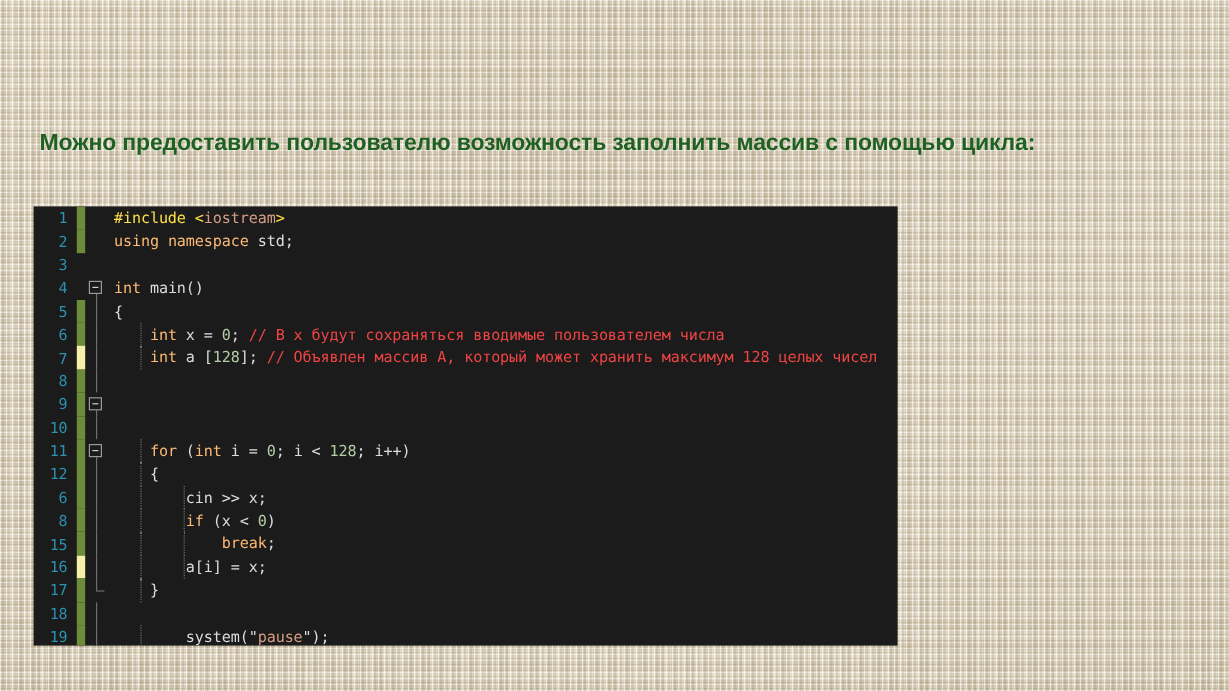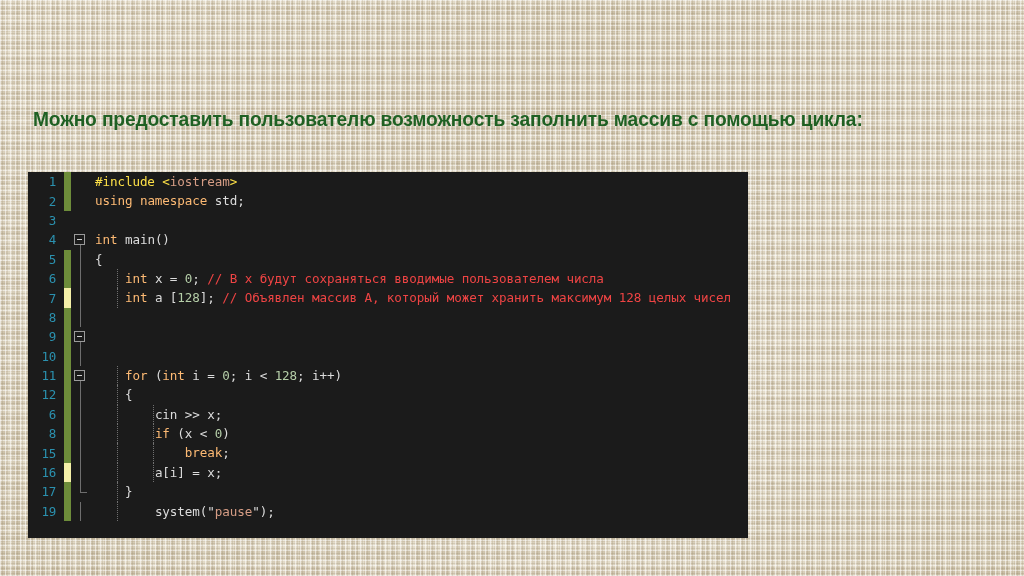--- a/index.html
+++ b/index.html
@@ -292,20 +292,28 @@
       <div class="code-row">
         <div class="ln">17</div>
         <div class="chbar green"></div>
         <div class="fold">
           <div class="vline half-bot"></div>
           <div class="endcap"></div>
         </div>
         <div class="code-text"><div class="guide g1"></div><span><span class="id"> </span><span class="id"> </span><span class="id"> </span><span class="id"> </span><span class="id">}</span></span></div>
       </div>
       <div class="code-row">
+        <div class="ln">18</div>
+        <div class="chbar green"></div>
+        <div class="fold">
+          <div class="vline"></div>
+        </div>
+        <div class="code-text"><div class="guide g1"></div><span></span></div>
+      </div>
+      <div class="code-row">
         <div class="ln">19</div>
         <div class="chbar green"></div>
         <div class="fold">
           <div class="vline"></div>
         </div>
         <div class="code-text"><div class="guide g1"></div><span><span class="id"> </span><span class="id"> </span><span class="id"> </span><span class="id"> </span><span class="id"> </span><span class="id"> </span><span class="id"> </span><span class="id"> </span><span class="id">system</span><span class="id">(</span><span class="id">"</span><span class="str">pause</span><span class="id">"</span><span class="id">)</span><span class="id">;</span></span></div>
       </div>
     </div>
 </div>
 

